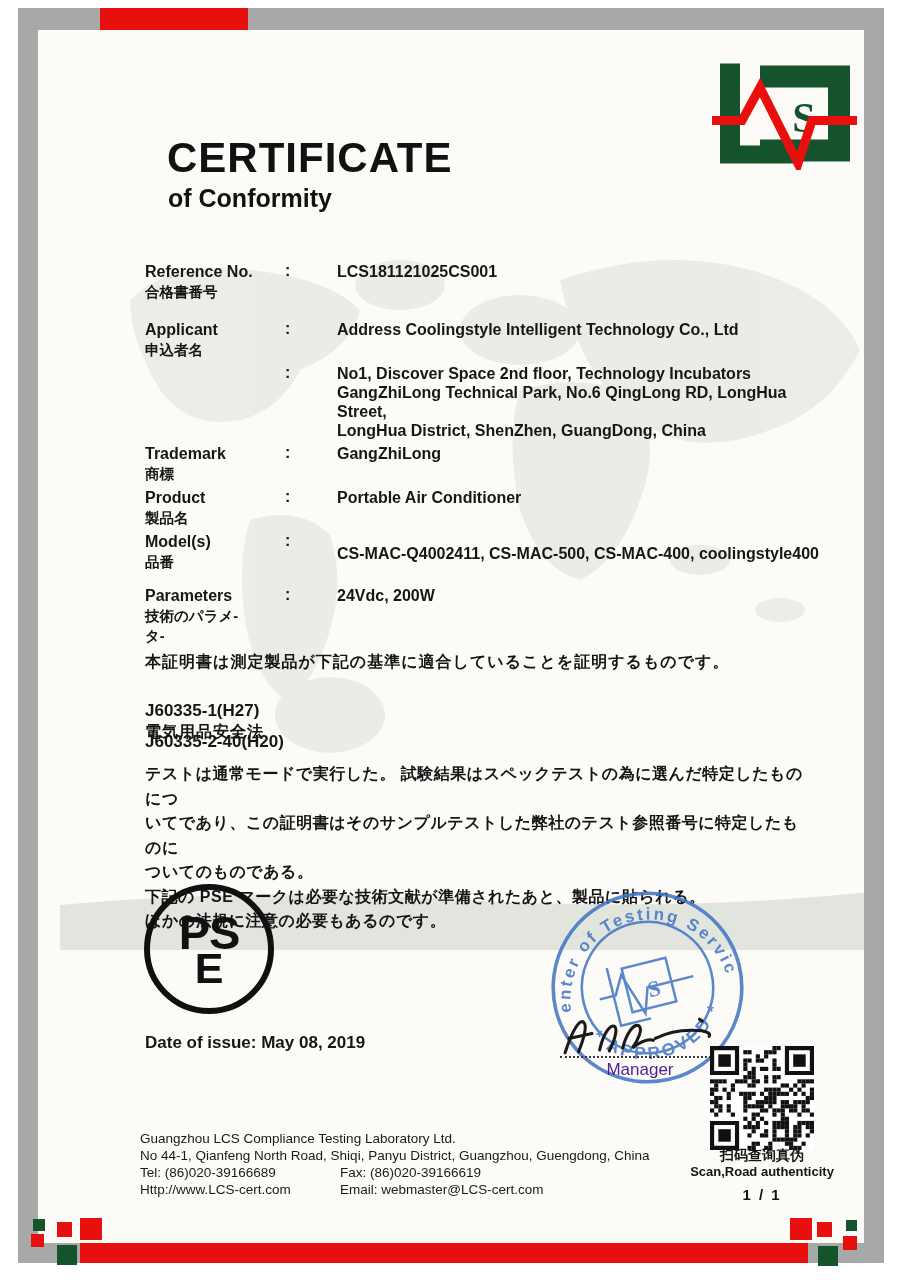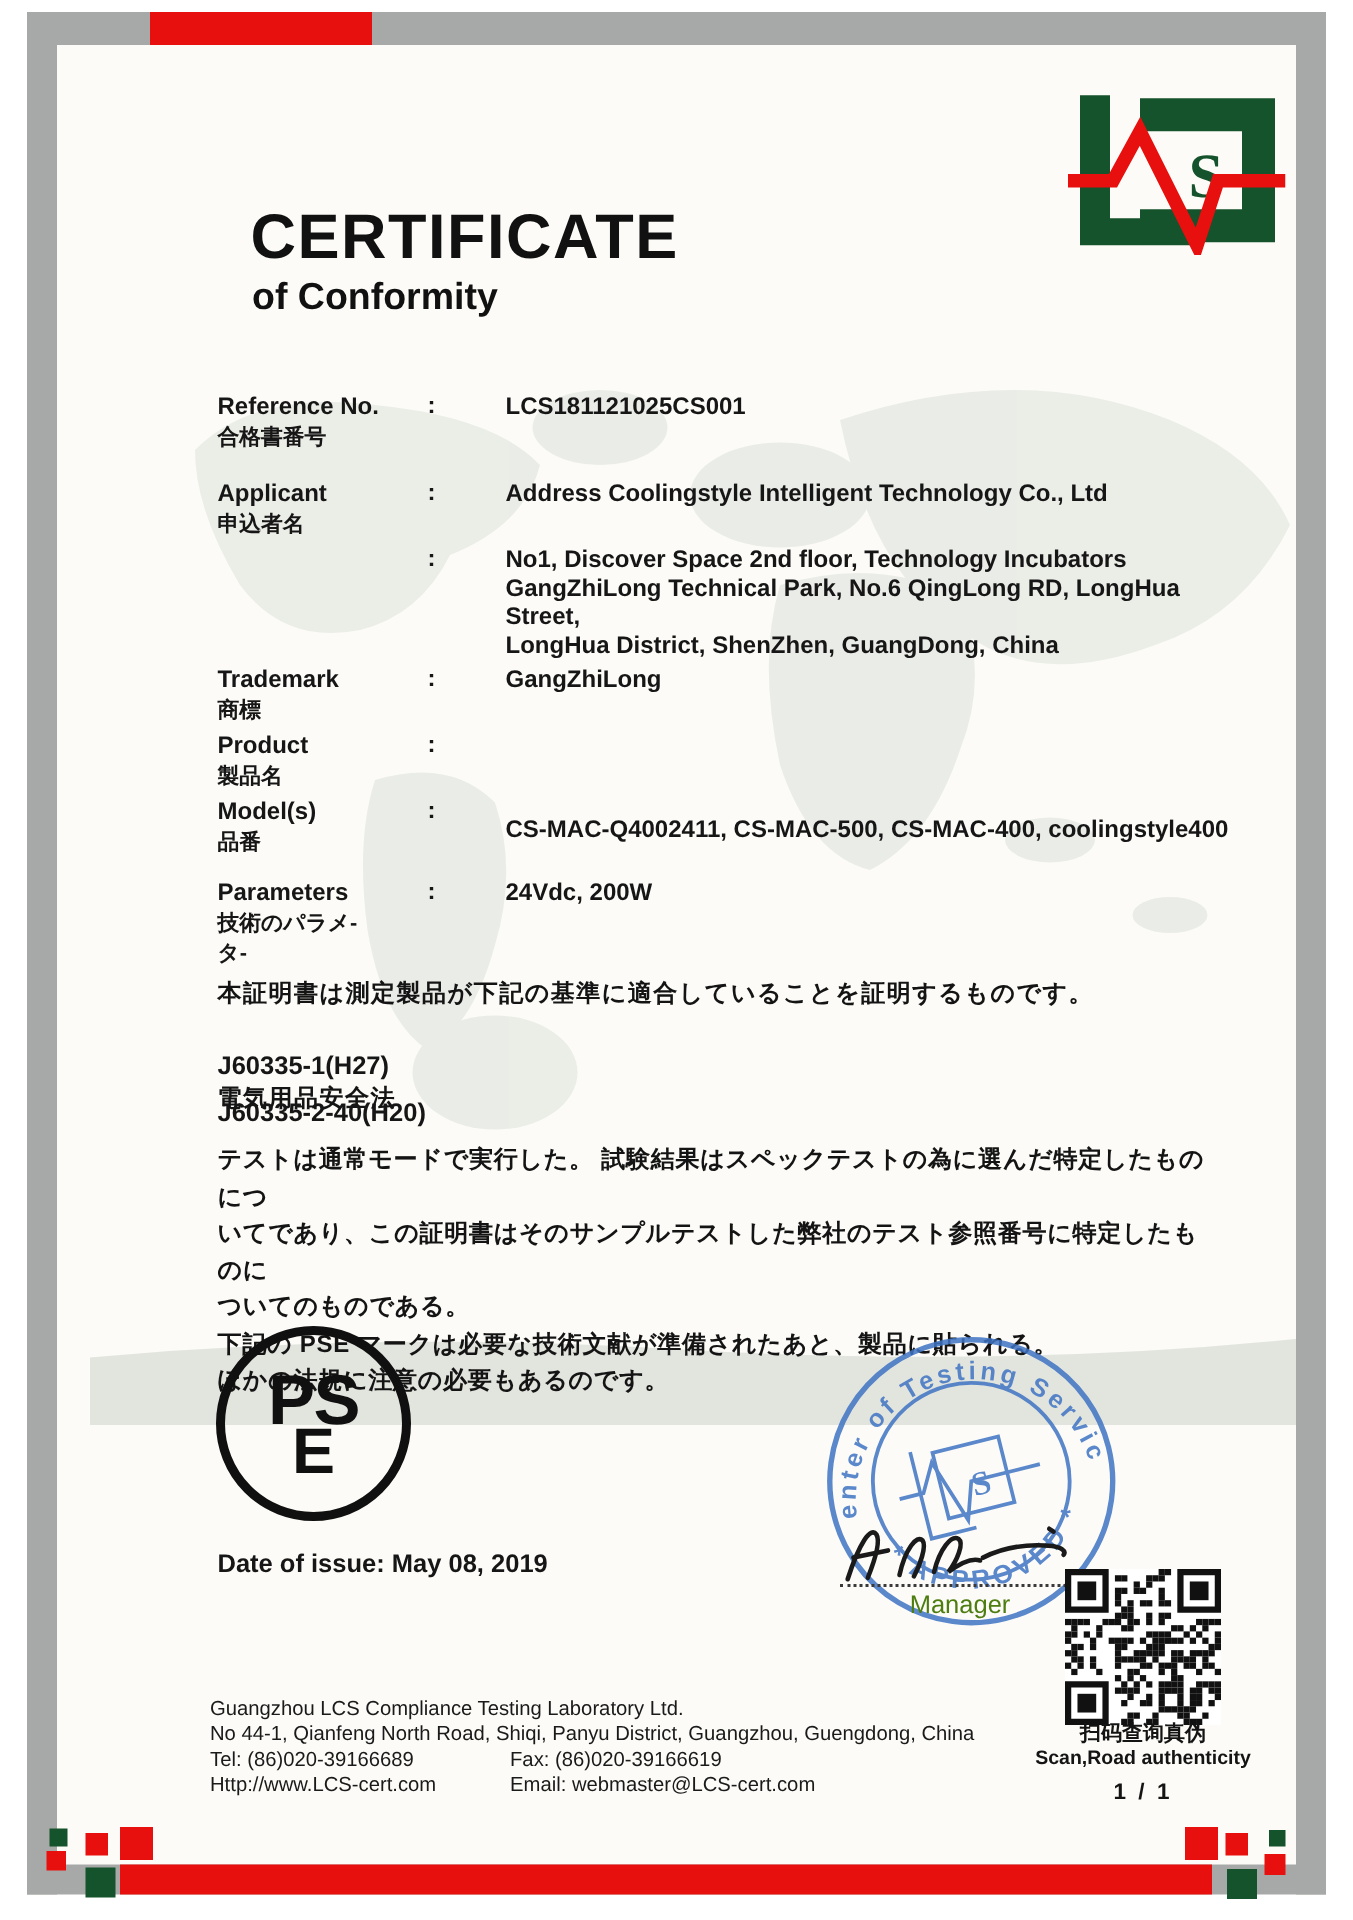--- a/index.html
+++ b/index.html
@@ -32,21 +32,21 @@
   .pse{left:144px;top:884px;width:118px;height:118px;border:6px solid #101010;border-radius:50%;
        display:flex;flex-direction:column;align-items:center;justify-content:center;background:transparent;}
   .pse .ps{font-size:47px;font-weight:800;line-height:.85;letter-spacing:-1px;color:#101010;}
   .pse .e{font-size:43px;font-weight:800;line-height:.8;color:#101010;margin-top:-2px;}
   
   .date{left:145px;top:1033px;font-size:17px;font-weight:bold;}
   
   .stamp{left:545px;top:885px;width:205px;height:205px;transform:rotate(-14deg);opacity:.85;}
   .sig{left:552px;top:1000px;width:175px;height:72px;}
   .sig-line{left:560px;top:1056px;width:155px;border-top:2px dotted #3a3a3a;}
-  .manager{left:575px;top:1060px;width:130px;text-align:center;font-size:17px;color:#4d7c0f;}
+  .manager{left:575px;top:1060px;width:130px;text-align:center;font-size:17px;color:#4c1d95;}
   
   .qr{left:710px;top:1046px;width:104px;height:104px;background:#fff;}
   .qr-caption{left:677px;width:170px;text-align:center;font-weight:bold;color:#141414;}
   
   .footer-line{left:140px;font-size:13.5px;line-height:17px;color:#1a1a1a;}
   .fcol1{display:inline-block;width:200px;}
 </style>
 </head>
 <body>
 
@@ -133,20 +133,21 @@
     <div class="fcolon">:</div>
     <div class="fvalue">GangZhiLong</div>
   </div>
 
   <div class="abs frow" style="top:488px;height:44px;">
     <div class="flabel">
         <div>Product</div>
         <div class="jp">製品名</div>
       </div>
     <div class="fcolon">:</div>
+    <div class="fvalue">Portable Air Conditioner</div>
   </div>
 
   <div class="abs frow" style="top:532px;height:52px;">
     <div class="flabel">
         <div>Model(s)</div>
         <div class="jp">品番</div>
       </div>
     <div class="fcolon">:</div>
     <div class="fvalue" style="top:12px;width:500px;">CS-MAC-Q4002411, CS-MAC-500, CS-MAC-400, coolingstyle400</div>
   </div>

